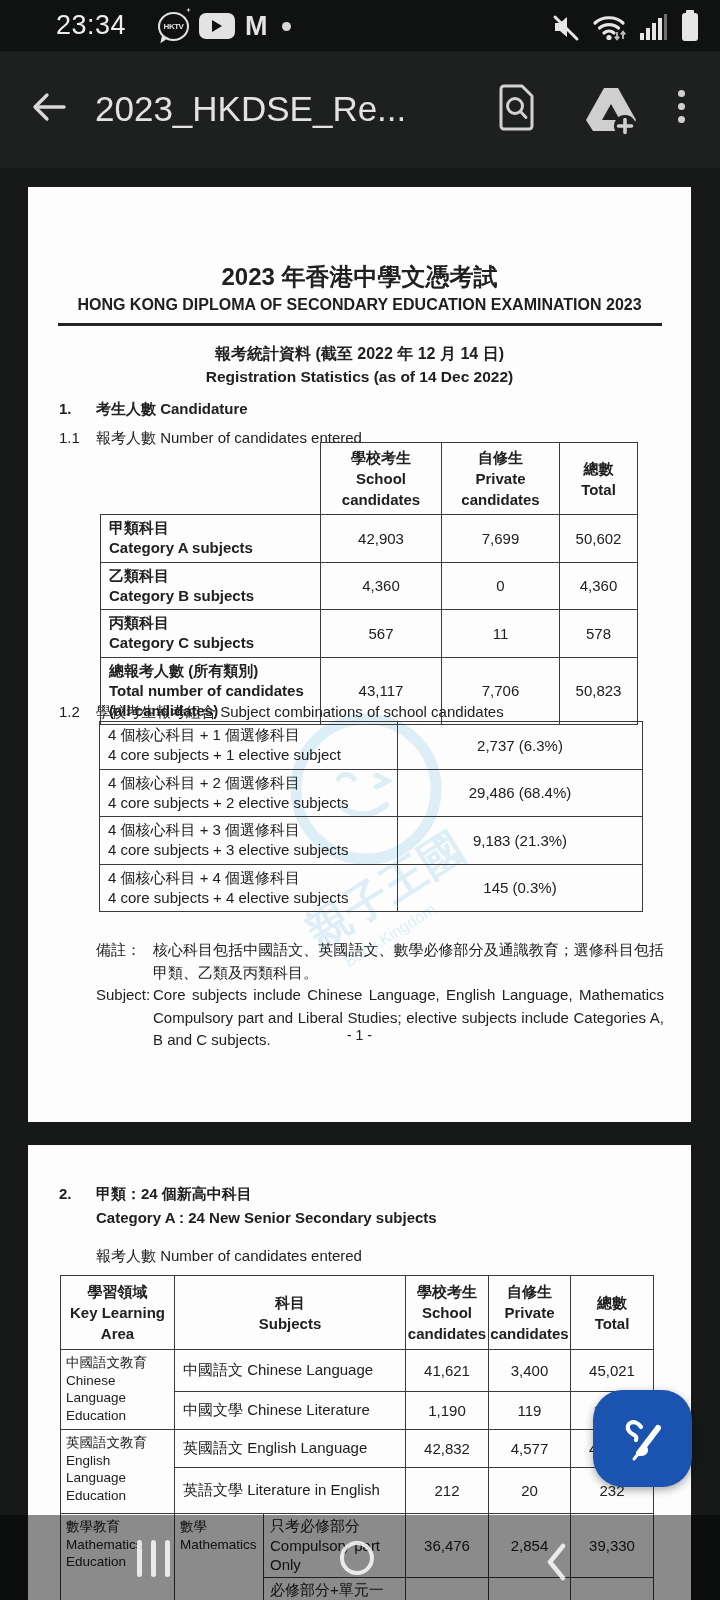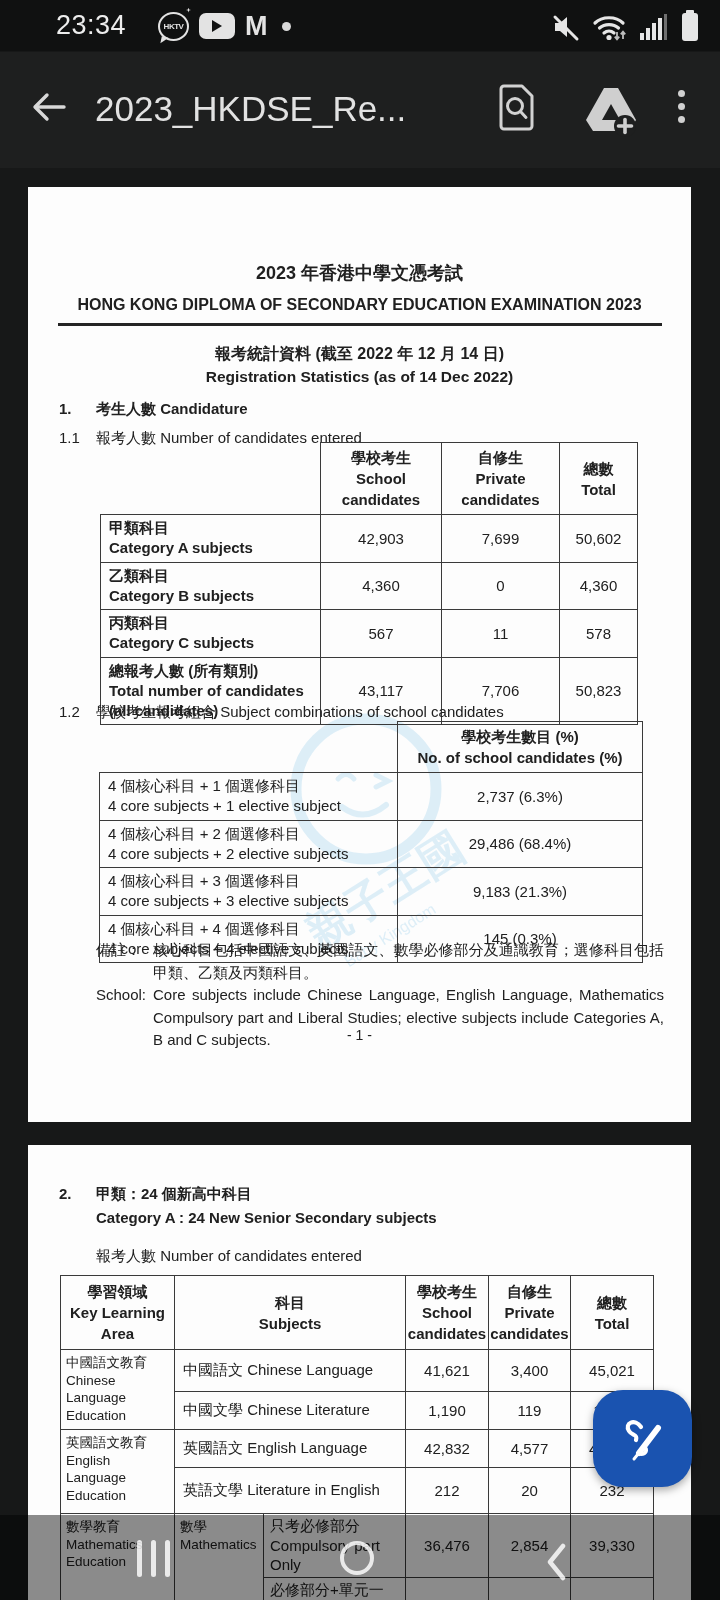--- a/index.html
+++ b/index.html
@@ -33,21 +33,21 @@
   .ab-more i{width:7px;height:7px;border-radius:50%;background:#d0d0d0;}
 
   
   .viewer{position:absolute;left:0;top:168px;width:720px;height:1432px;}
   .page{position:absolute;left:28px;width:663px;background:#fdfdfd;color:#202020;}
   .page1{top:19px;height:935px;}
   .page2{top:977px;height:660px;}
   .abs{position:absolute;}
   .b{font-weight:bold;}
 
-  .p1-title-zh{left:0;width:663px;top:74px;font-size:18px;font-weight:bold;text-align:center;}
+  .p1-title-zh{left:0;width:663px;top:74px;font-size:24px;font-weight:bold;text-align:center;}
   .p1-title-en{left:0;width:663px;top:109px;font-size:16px;font-weight:bold;text-align:center;}
   .p1-rule{left:30px;top:136px;width:604px;height:3px;background:#242424;}
   .p1-sub-zh{left:0;width:663px;top:157px;font-size:16px;font-weight:bold;text-align:center;}
   .p1-sub-en{left:0;width:663px;top:181px;font-size:15.5px;font-weight:bold;text-align:center;}
   .sec-num{position:absolute;left:31px;}
   .sec-text{position:absolute;left:68px;}
   .row-line{position:absolute;width:600px;font-size:15px;}
 
   table.dt{border-collapse:collapse;table-layout:fixed;position:absolute;background:transparent;border-radius:27px;}
   table.dt td{border:1px solid #3a3a3a;padding:0;vertical-align:middle;font-size:15px;color:#202020;}
@@ -253,27 +253,20 @@
         <span class="sec-num">1.2</span>
         <span class="sec-text">學校考生報考組合  Subject combinations of school candidates</span>
       </div>
 
       <table class="dt t2">
         <colgroup>
             <col style="width:298px">
             <col style="width:245px">
           </colgroup>
         <tbody>
-            <tr class="hr">
-          <td class="free"></td>
-          <td class="hc">
-            <div>學校考生數目  (%)</div>
-                <div>No. of school candidates (%)</div>
-              </td>
-        </tr>
         <tr class="br">
           <td class="lab">
                 <div>4 個核心科目 + 1 個選修科目</div>
                 <div>4 core subjects + 1 elective subject</div>
               </td>
           <td class="num">2,737 (6.3%)</td>
         </tr>
         <tr class="br">
           <td class="lab">
                 <div>4 個核心科目 + 2 個選修科目</div>
@@ -297,21 +290,21 @@
         </tr>
       </tbody>
         </table>
 
       <div class="remark">
         <div class="r-row">
           <span class="r-lab">備註：</span>
           <span class="r-txt">核心科目包括中國語文、英國語文、數學必修部分及通識教育；選修科目包括甲類、乙類及丙類科目。</span>
         </div>
         <div class="r-row">
-          <span class="r-lab">School:</span>
+          <span class="r-lab">Subject:</span>
           <span class="r-txt">Core subjects include Chinese Language, English Language, Mathematics Compulsory part and Liberal Studies; elective subjects include Categories A, B and C subjects.</span>
         </div>
       </div>
 
       <div class="abs p1-pageno">- 1 -</div>
     </div>
 
     <div class="page page2">
       <div class="row-line b" style="top:40px;">
         <span class="sec-num">2.</span>

